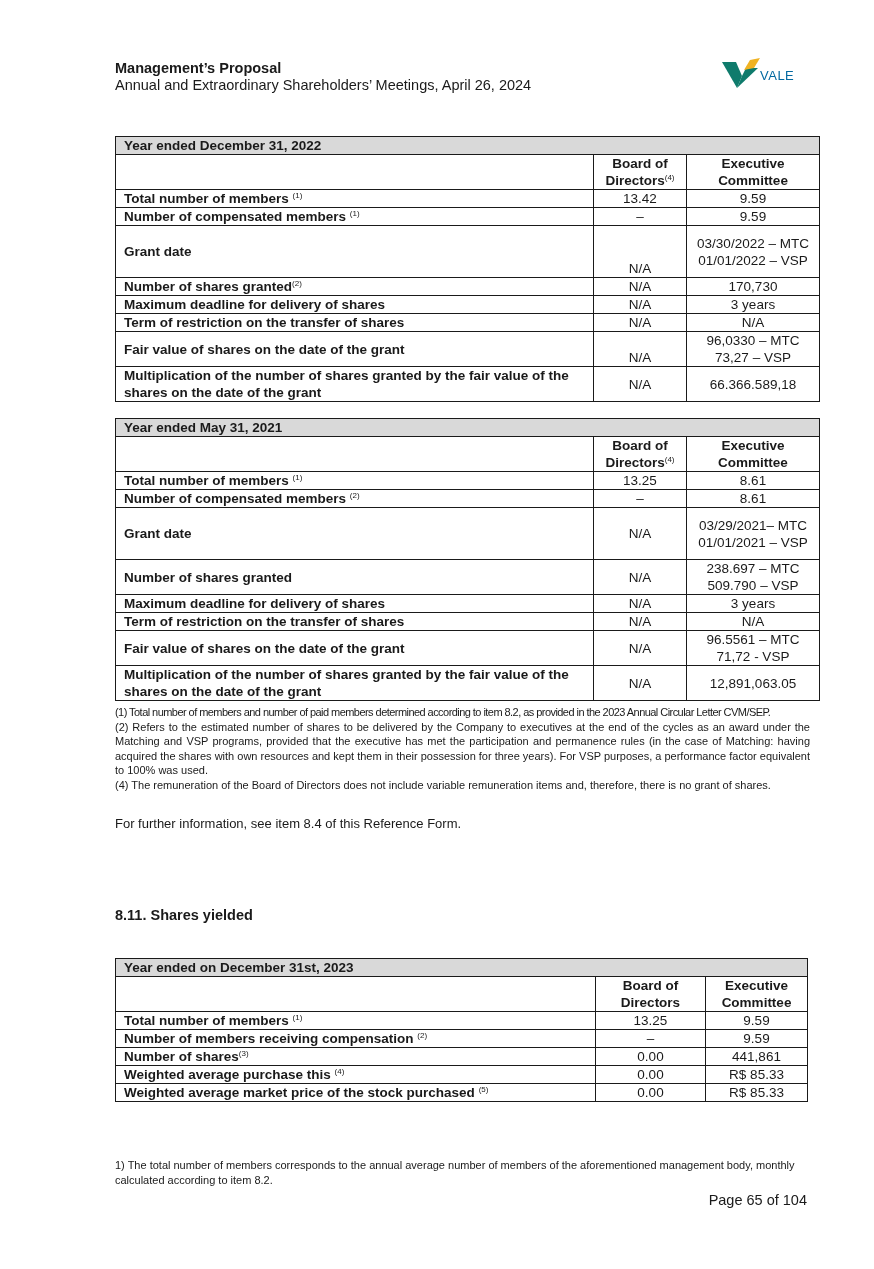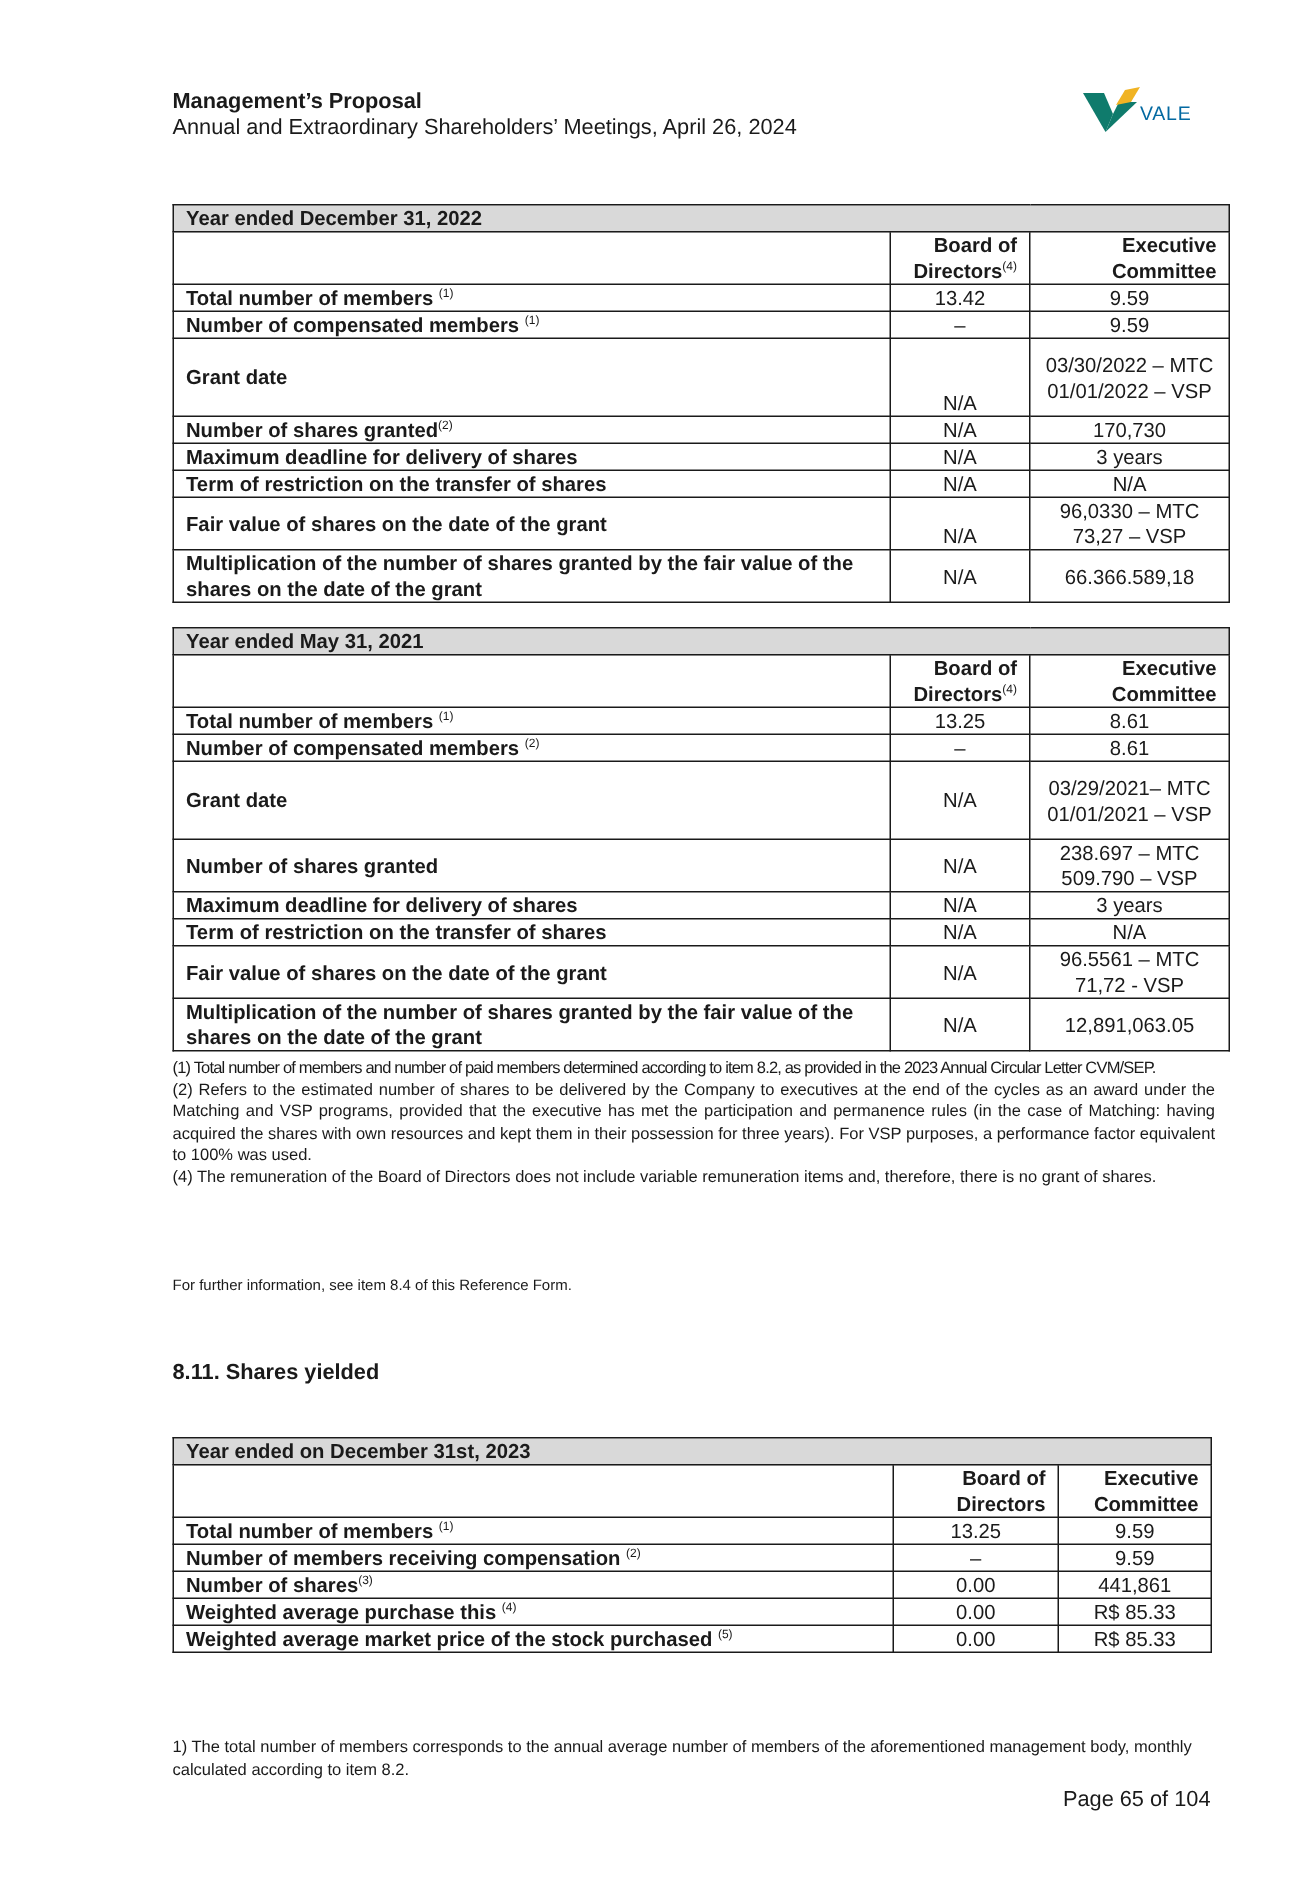--- a/index.html
+++ b/index.html
@@ -7,32 +7,32 @@
   .header-title { position: absolute; left: 115px; top: 60px; font-size: 14.5px; font-weight: bold; text-align: right; }
   .header-sub { position: absolute; left: 115px; top: 77px; font-size: 14.5px; text-align: right; }
   .logo { position: absolute; left: 722px; top: 58px; width: 80px; height: 32px; }
   .logo-text { position: absolute; left: 38px; top: 10px; font-size: 13px; color: #0369a1; letter-spacing: 0.5px; }
 
   table.data { position: absolute; border-collapse: collapse; font-size: 13.5px; table-layout: fixed; margin-top: 12px; }
   table.data td { border: 1px solid #1a1a1a; padding: 0 8px; line-height: 17px; }
   table.data td.caption { background: #d9d9d9; font-weight: bold; height: 16px; }
   table.data td.lbl { font-weight: bold; }
   table.data td.val { text-align: center; }
-  table.data td.colh { text-align: right; font-weight: bold; }
+  table.data td.colh { text-align: center; font-weight: bold; }
   table.data td.bottom { vertical-align: bottom; }
   sup { font-size: 8px; line-height: 0; vertical-align: 5px; font-weight: normal; }
   .colh sup { font-weight: normal; }
 
   .t1 { left: 115px; top: 124px; width: 704px; }
   .t2 { left: 115px; top: 406px; width: 704px; }
   .t3 { left: 115px; top: 946px; width: 692px; }
 
   .notes { position: absolute; left: 115px; top: 705px; width: 695px; font-size: 11px; line-height: 14.6px; text-align: justify; }
   .notes .n1 { letter-spacing: -0.55px; }
-  .further { position: absolute; left: 115px; top: 852px; font-size: 10px; }
+  .further { position: absolute; left: 115px; top: 816px; font-size: 13px; }
   .section { position: absolute; left: 115px; top: 907px; font-size: 14.5px; font-weight: bold; }
   .foot-note { position: absolute; left: 115px; top: 1158px; width: 690px; font-size: 11px; line-height: 14.6px; }
   .page-num { position: absolute; right: 67px; top: 1192px; font-size: 14.5px; }
 </style>
 </head>
 <body>
 
 <div class="header-title">Management’s Proposal</div>
 <div class="header-sub">Annual and Extraordinary Shareholders’ Meetings, April 26, 2024</div>
 <div class="logo">

